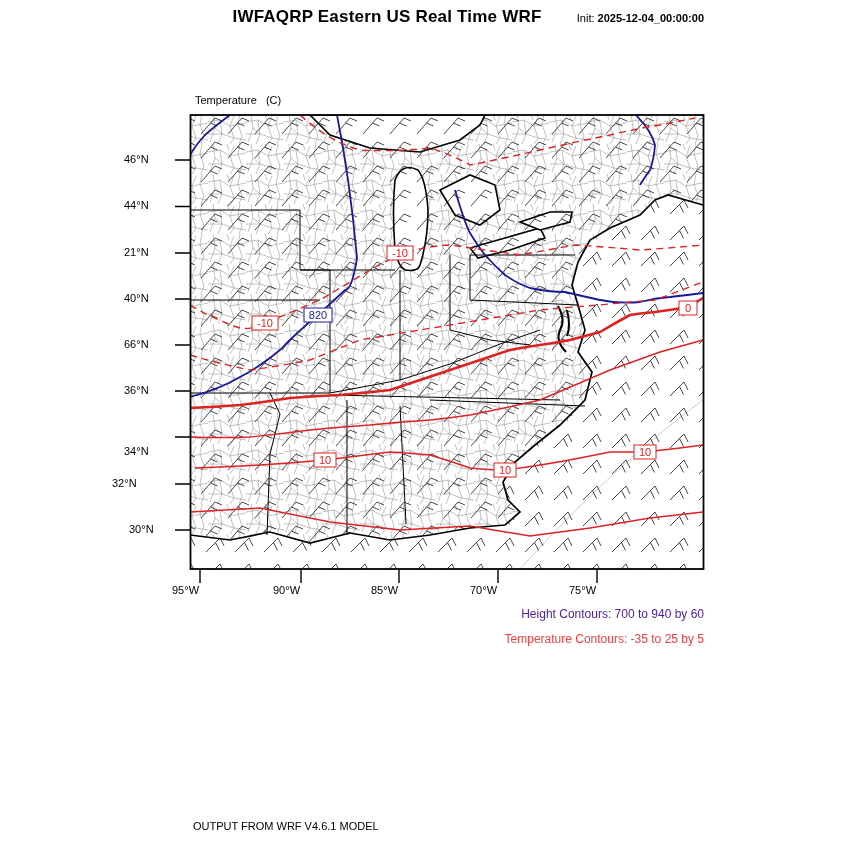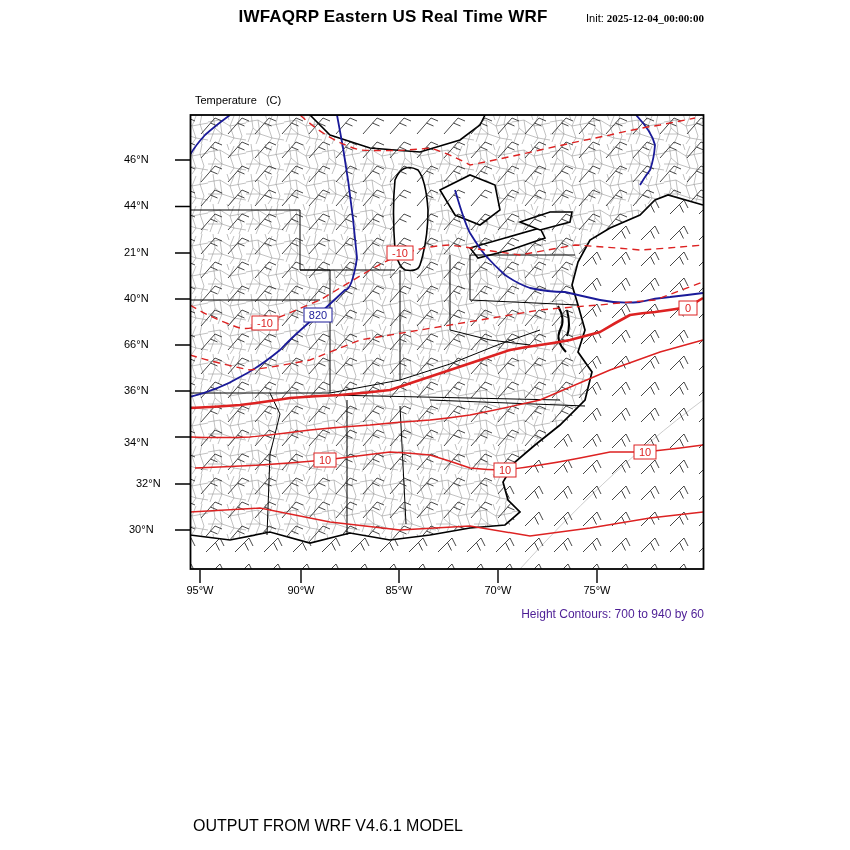--- a/index.html
+++ b/index.html
@@ -1,30 +1,30 @@
 <!DOCTYPE html>
 <html><head>
 <meta charset="utf-8">
 <style>
   html,body{margin:0;padding:0;background:#fff;}
   .page{position:relative;width:850px;height:850px;background:#ffffff;overflow:hidden;
         font-family:"Liberation Sans","DejaVu Sans",sans-serif;color:#000;}
-  .title{position:absolute;left:18px;top:7px;width:654px;text-align:center;
+  .title{position:absolute;left:12px;top:7px;width:654px;text-align:center;
          font-size:17px;font-weight:bold;letter-spacing:.2px;padding-left:48px;}
   .initblock{position:absolute;left:430px;top:11px;width:274px;text-align:right;
              font-size:11px;line-height:15px;}
-  .initblock .v{font-weight:bold;font-family:Liberation Serif, serif;}
+  .initblock .v{font-weight:bold;}
   .legend{position:absolute;left:195px;top:64px;font-size:11px;line-height:14.5px;white-space:pre;}
   .latlab{position:absolute;width:46px;text-align:left;font-size:11px;}
-  .lonlab{position:absolute;width:56px;text-align:center;font-size:11px;}
+  .lonlab{position:absolute;width:56px;text-align:left;font-size:11px;}
   .foot-h{position:absolute;left:380px;top:607px;width:324px;text-align:right;
           font-size:12px;color:#4c1d95;}
   .foot-t{position:absolute;left:380px;top:632px;width:324px;text-align:right;
           font-size:12px;color:#ef4040;}
-  .modelinfo{position:absolute;left:193px;top:819px;font-size:16px;line-height:14.5px;}
+  .modelinfo{position:absolute;left:193px;top:819px;font-size:11px;line-height:14.5px;}
   svg text{font-family:"Liberation Sans","DejaVu Sans",sans-serif;}
 </style>
 </head>
 <body>
 
 <div class="page">
 
   <div class="title">IWFAQRP Eastern US Real Time WRF</div>
 
   <div class="initblock">
@@ -36,22 +36,22 @@
     <div>Height   (m)</div>
     <div>Winds   (kts)</div>
   </div>
 
   <div class="latlab" style="left:124px;top:153px">46°N</div>
   <div class="latlab" style="left:124px;top:199px">44°N</div>
   <div class="latlab" style="left:124px;top:246px">21°N</div>
   <div class="latlab" style="left:124px;top:292px">40°N</div>
   <div class="latlab" style="left:124px;top:338px">66°N</div>
   <div class="latlab" style="left:124px;top:384px">36°N</div>
-  <div class="latlab" style="left:124px;top:436px">34°N</div>
-  <div class="latlab" style="left:136px;top:477px">32°N</div>
+  <div class="latlab" style="left:124px;top:445px">34°N</div>
+  <div class="latlab" style="left:112px;top:477px">32°N</div>
   <div class="latlab" style="left:129px;top:523px">30°N</div>
 
   <div class="lonlab" style="left:172px;top:584px">95°W</div>
   <div class="lonlab" style="left:273px;top:584px">90°W</div>
   <div class="lonlab" style="left:371px;top:584px">85°W</div>
   <div class="lonlab" style="left:470px;top:584px">70°W</div>
   <div class="lonlab" style="left:569px;top:584px">75°W</div>
 
   <svg style="position:absolute;left:170px;top:114px" width="536" height="472" viewBox="0 0 536 472">
     <defs>
@@ -181,18 +181,19 @@
 
     <rect x="20.5" y="1" width="513" height="454" fill="none" stroke="#000" stroke-width="1.8"></rect>
 
     <g stroke="#000" stroke-width="1.4">
       <path d="M5,46 H20 M5,92.5 H20 M5,139 H20 M5,185 H20 M5,231 H20 M5,277 H20 M5,323 H20 M5,370 H20 M5,416 H20"></path>
       <path d="M30,456 V469 M131,456 V469 M229,456 V469 M328,456 V469 M427,456 V469"></path>
     </g>
   </svg>
 
   <div class="foot-h">Height Contours: 700 to 940 by 60</div>
+  <div class="foot-t">Temperature Contours: -35 to 25 by 5</div>
 
   <div class="modelinfo">
     <div>OUTPUT FROM WRF V4.6.1 MODEL</div>
   </div>
 
 </div>
 
 </body></html>

